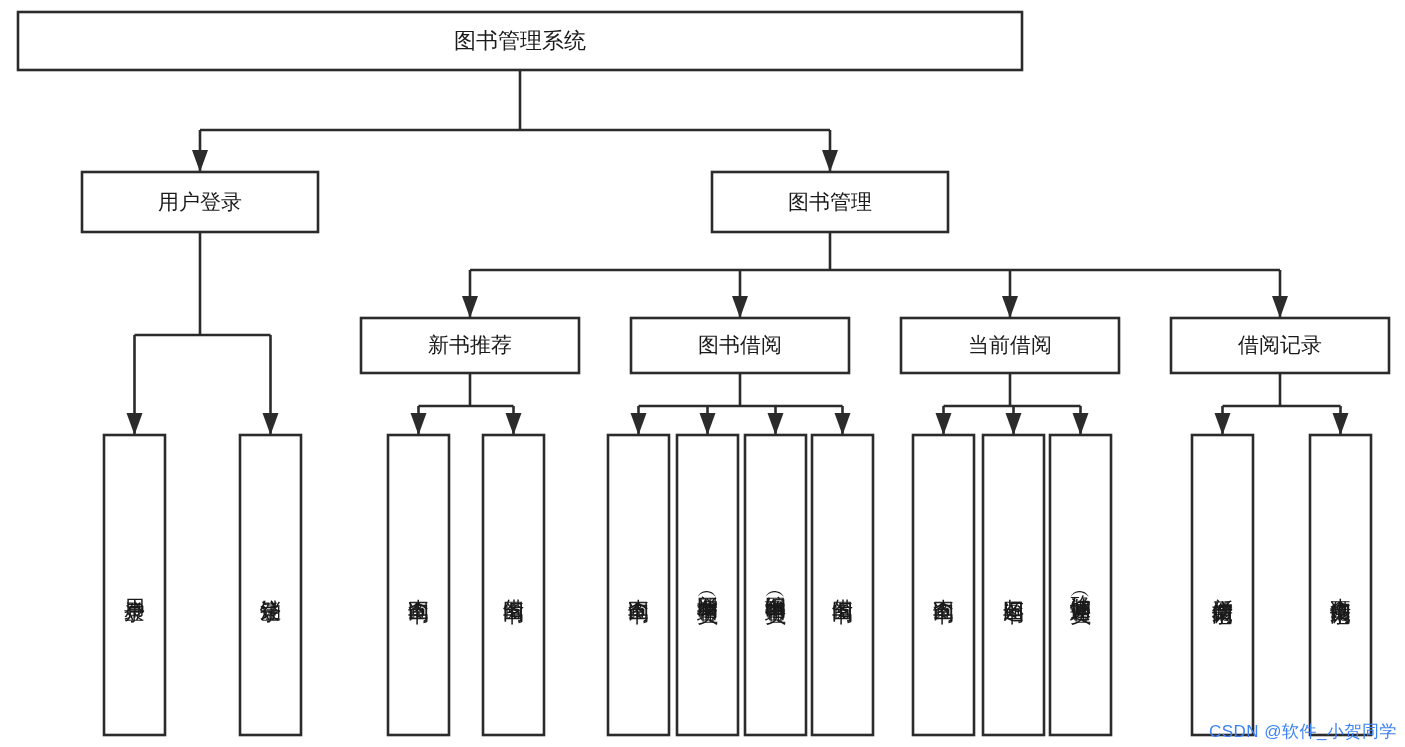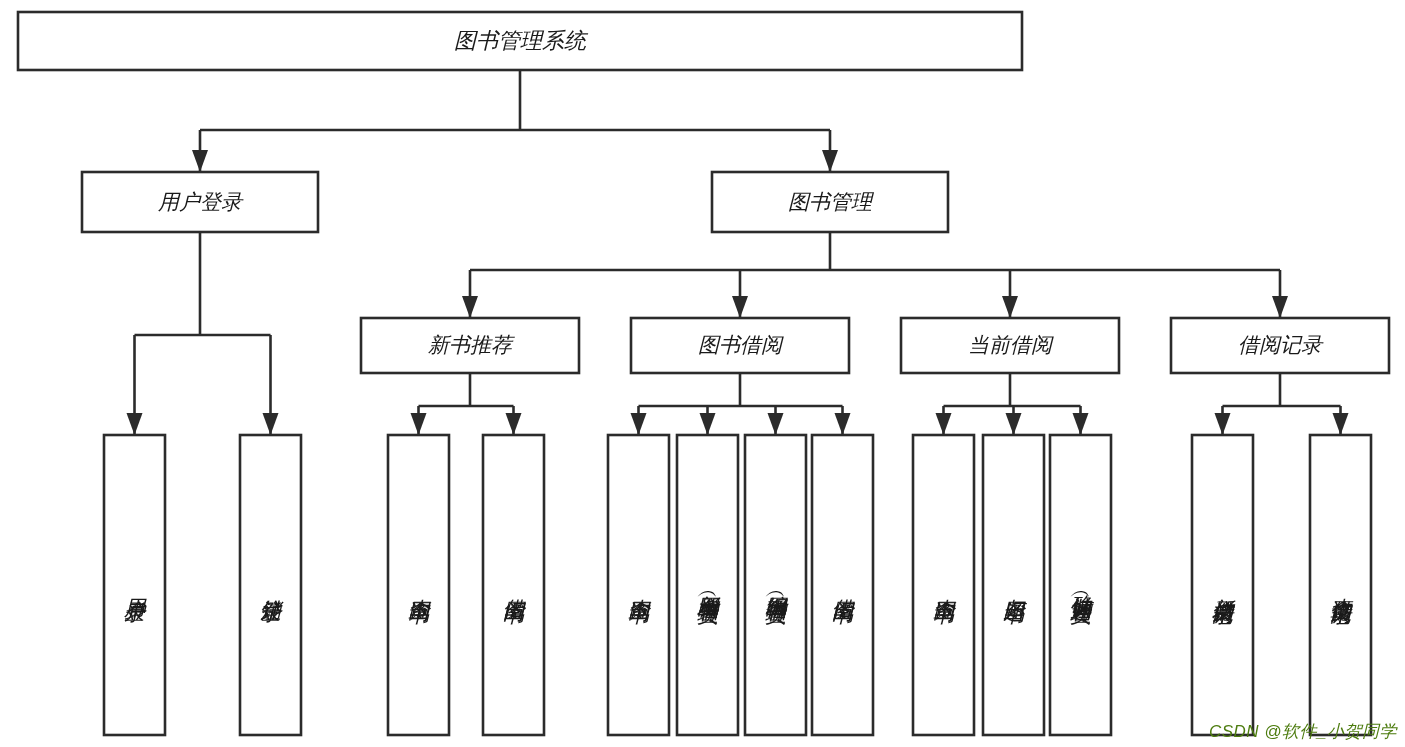--- a/index.html
+++ b/index.html
@@ -11,21 +11,20 @@
     width: 1405px;
     height: 747px;
     font-family: "Liberation Sans", "DejaVu Sans", sans-serif;
     overflow: hidden;
     position: relative;
   }
   #diagram-root {
     position: relative;
     width: 1405px;
     height: 747px;
-    font-style: italic;
   }
   svg#tree-svg {
     position: absolute;
     left: 0;
     top: 0;
     width: 1405px;
     height: 747px;
     display: block;
   }
   .node-box {
@@ -67,21 +66,21 @@
     color: #1a1a1a;
     white-space: nowrap;
     pointer-events: none;
   }
   #watermark {
     position: absolute;
     right: 8px;
     bottom: 4px;
     font-family: "Liberation Sans", "DejaVu Sans", sans-serif;
     font-size: 17px;
-    color: #4d7c0f;
+    color: #3b82f6;
     letter-spacing: 0.5px;
     white-space: nowrap;
   }
 </style>
 </head>
 <body>
 
 <div id="diagram-root">
   <svg id="tree-svg" viewBox="0 0 1405 747" xmlns="http://www.w3.org/2000/svg">
     <g id="connector-layer">

